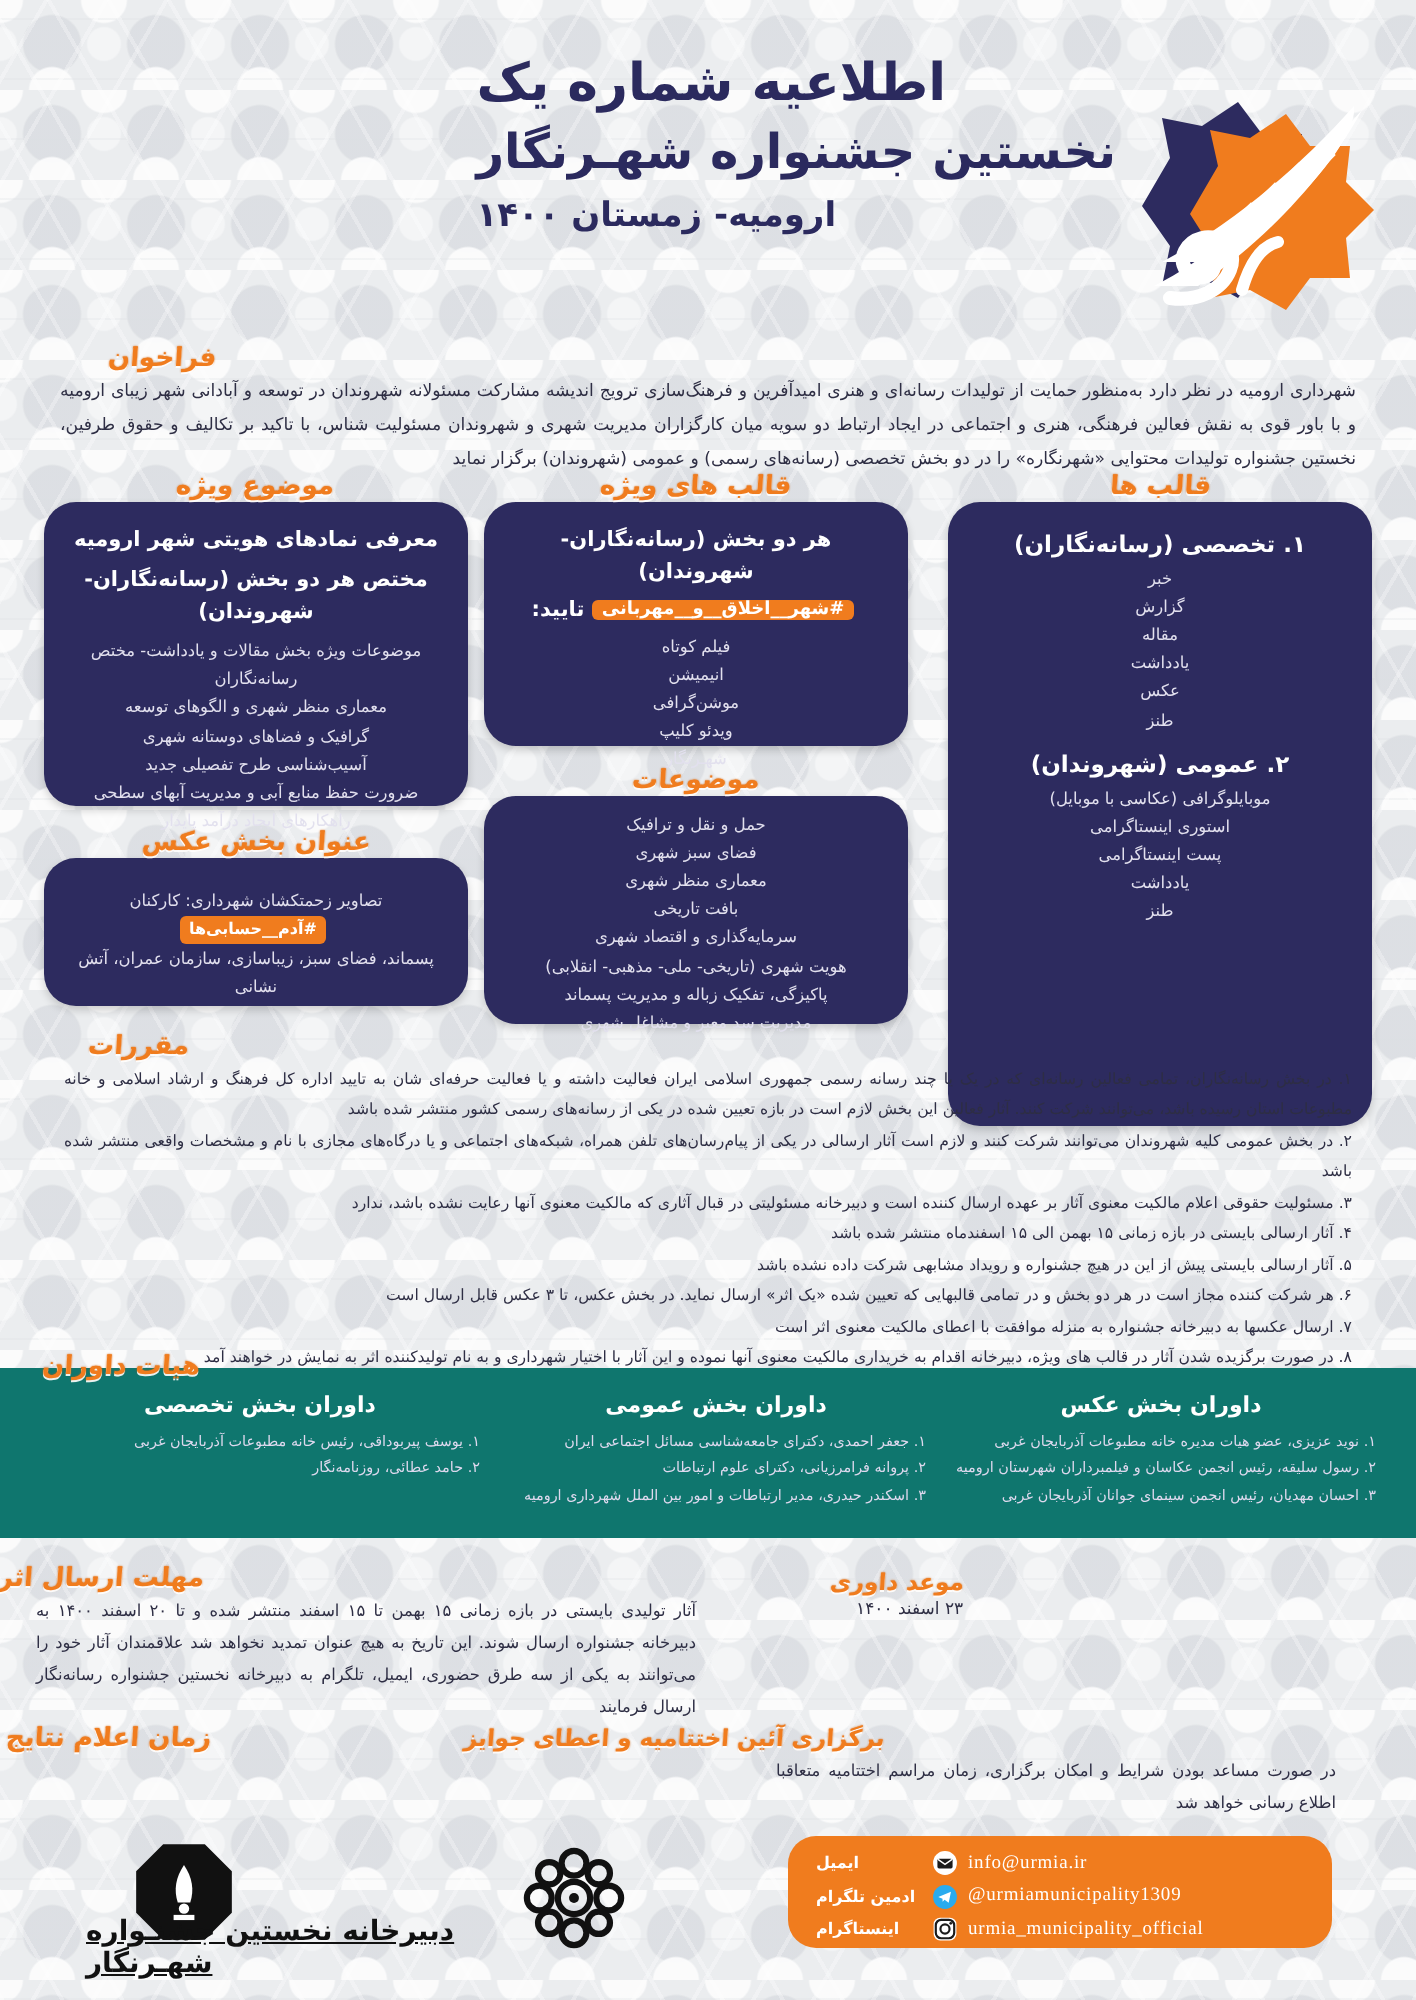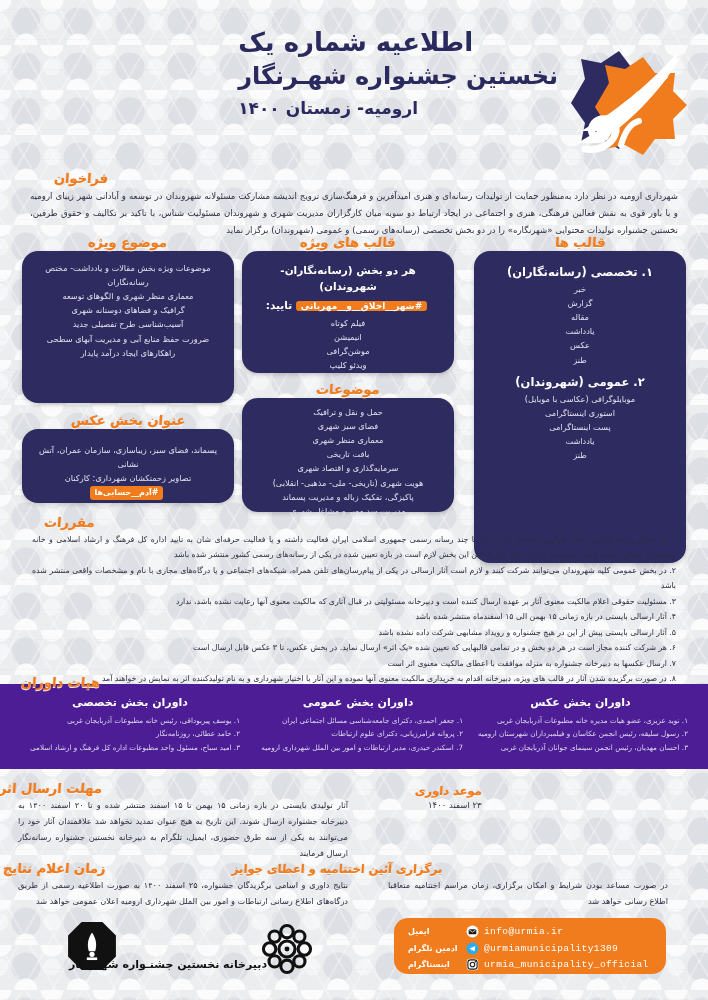--- a/index.html
+++ b/index.html
@@ -119,21 +119,21 @@
     position: absolute; top: 532px; right: 32px; left: 32px;
     font-size: 7.8px; line-height: 1.98; color: #2e2e44; text-align: justify;
     text-align-last: right;
   }
   .rule { margin-bottom: 0; }
 
   
   #jury-head { position: absolute; top: 672px; right: 604px; z-index: 4; }
   #jury-band {
     position: absolute; top: 684px; right: 0; left: 0; height: 85px;
-    background: #4c1d95; color: #fff;
+    background: #0f766e; color: #fff;
   }
   .jury-col { position: absolute; top: 12px; }
   #jury-c1 { right: 20px; width: 215px; }
   #jury-c2 { right: 245px; width: 210px; }
   #jury-c3 { right: 468px; width: 220px; }
   .jury-title { font-size: 11px; font-weight: bold; text-align: center; margin-bottom: 5px; }
   .jury-li { font-size: 7.2px; line-height: 1.85; color: #ded9ee; text-align: right; }
 
   
   #submit-head { position: absolute; top: 778px; right: 602px; }
@@ -167,31 +167,32 @@
     position: absolute; top: 918px; right: 42px; width: 272px; height: 56px;
     background: #f07c1e; border-radius: 14px; padding: 6px 10px;
   }
   .contact-row { display: flex; align-items: center; height: 15px; margin-bottom: 1.5px; }
   .contact-label {
     width: 62px; font-size: 8px; color: #fff; text-align: left; padding-left: 4px;
     font-weight: bold;
   }
   .contact-val {
     flex: 1; direction: ltr; text-align: center; font-size: 9.5px; color: #fff;
-    font-family: Liberation Mono, monospace; letter-spacing: .4px;
+    font-family: Liberation Serif, serif; letter-spacing: .4px;
     display: flex; align-items: center; gap: 5px;
   }
   .cicon { width: 13px; height: 13px; flex: none; display: block; }
 
   
   #footer-logos { position: absolute; top: 918px; right: 390px; width: 290px; height: 72px; }
   #logo-caption {
     position: absolute; top: 958px; right: 415px; width: 250px;
-    font-size: 11px; color: #111; text-align: center; font-weight: bold;
+    font-size: 14px; color: #111; text-align: left; font-weight: bold;
     letter-spacing: .5px;
+    text-decoration: underline;
   }
 </style>
 </head>
 <body>
 
 <div id="bg-pattern"></div>
 <div id="bg-pattern-2"></div>
 
 <div id="page">
 
@@ -285,37 +286,39 @@
         <div class="card-li">پاکیزگی، تفکیک زباله و مدیریت پسماند</div>
         <div class="card-li">مدیریت سد معبر و مشاغل شهری</div>
       </div>
     </div>
 
     <div class="col" id="col-left">
       <div class="card-head">
         <span class="ribbon">موضوع ویژه</span>
       </div>
       <div class="card" style="height:152px">
+        <div class="card-sub">معرفی نمادهای هویتی شهر ارومیه</div>
+        <div class="card-sub">مختص هر دو بخش (رسانه‌نگاران- شهروندان)</div>
         <div class="card-li">موضوعات ویژه بخش مقالات و یادداشت- مختص رسانه‌نگاران</div>
         <div class="card-li">معماری منظر شهری و الگوهای توسعه</div>
         <div class="card-li">گرافیک و فضاهای دوستانه شهری</div>
         <div class="card-li">آسیب‌شناسی طرح تفصیلی جدید</div>
         <div class="card-li">ضرورت حفظ منابع آبی و مدیریت آبهای سطحی</div>
         <div class="card-li">راهکارهای ایجاد درآمد پایدار</div>
       </div>
 
       <div class="card-head" style="margin-top:7px">
         <span class="ribbon">عنوان بخش عکس</span>
       </div>
       <div class="card" style="height:74px;padding-top:14px">
-        <div class="card-li">پسماند، فضای سبز، زیباسازی، سازمان عمران، آتش نشانی</div>
         <div class="card-li">
           <span>تصاویر زحمتکشان شهرداری: کارکنان</span>
           <span class="hashtag-chip" style="font-size:8px">#آدم__حسابی‌ها</span>
         </div>
+        <div class="card-li">پسماند، فضای سبز، زیباسازی، سازمان عمران، آتش نشانی</div>
       </div>
     </div>
   </div>
 
   <div id="rules-head">
     <span class="ribbon">مقررات</span>
   </div>
   <div id="rules">
     <div class="rule">۱. در بخش رسانه‌نگاران، تمامی فعالین رسانه‌ای که در یک یا چند رسانه رسمی جمهوری اسلامی ایران فعالیت داشته و یا فعالیت حرفه‌ای شان به تایید اداره کل فرهنگ و ارشاد اسلامی و خانه مطبوعات استان رسیده باشد، می‌توانند شرکت کنند. آثار فعالین این بخش لازم است در بازه تعیین شده در یکی از رسانه‌های رسمی کشور منتشر شده باشد</div>
     <div class="rule">۲. در بخش عمومی کلیه شهروندان می‌توانند شرکت کنند و لازم است آثار ارسالی در یکی از پیام‌رسان‌های تلفن همراه، شبکه‌های اجتماعی و یا درگاه‌های مجازی با نام و مشخصات واقعی منتشر شده باشد</div>
@@ -328,27 +331,26 @@
   </div>
 
   <div id="jury-head">
     <span class="ribbon">هیات داوران</span>
   </div>
   <div id="jury-band">
     <div class="jury-col" id="jury-c3">
       <div class="jury-title">داوران بخش تخصصی</div>
       <div class="jury-li">۱. یوسف پیربوداقی، رئیس خانه مطبوعات آذربایجان غربی</div>
       <div class="jury-li">۲. حامد عطائی، روزنامه‌نگار</div>
-      <div class="jury-li">۳. امید سباح، مسئول واحد مطبوعات اداره کل فرهنگ و ارشاد اسلامی</div>
     </div>
     <div class="jury-col" id="jury-c2">
       <div class="jury-title">داوران بخش عمومی</div>
       <div class="jury-li">۱. جعفر احمدی، دکترای جامعه‌شناسی مسائل اجتماعی ایران</div>
       <div class="jury-li">۲. پروانه فرامرزیانی، دکترای علوم ارتباطات</div>
-      <div class="jury-li">7. اسکندر حیدری، مدیر ارتباطات و امور بین الملل شهرداری ارومیه</div>
+      <div class="jury-li">۳. اسکندر حیدری، مدیر ارتباطات و امور بین الملل شهرداری ارومیه</div>
     </div>
     <div class="jury-col" id="jury-c1">
       <div class="jury-title">داوران بخش عکس</div>
       <div class="jury-li">۱. نوید عزیزی، عضو هیات مدیره خانه مطبوعات آذربایجان غربی</div>
       <div class="jury-li">۲. رسول سلیقه، رئیس انجمن عکاسان و فیلمبرداران شهرستان ارومیه</div>
       <div class="jury-li">۳. احسان مهدیان، رئیس انجمن سینمای جوانان آذربایجان غربی</div>
     </div>
   </div>
 
   <div id="submit-head">
@@ -358,21 +360,20 @@
 علاقمندان آثار خود را می‌توانند به یکی از سه طرق حضوری، ایمیل، تلگرام به دبیرخانه نخستین جشنواره رسانه‌نگار ارسال فرمایند</div>
 
   <div id="judge-date-head">
     <span class="ribbon small">موعد داوری</span>
   </div>
   <div id="judge-date-body">۲۳ اسفند ۱۴۰۰</div>
 
   <div id="results-head">
     <span class="ribbon">زمان اعلام نتایج</span>
   </div>
-  <div id="results-body">نتایج داوری و اسامی برگزیدگان جشنواره، ۲۵ اسفند ۱۴۰۰ به صورت اطلاعیه رسمی از طریق درگاه‌های اطلاع رسانی ارتباطات و امور بین الملل شهرداری ارومیه اعلان عمومی خواهد شد</div>
 
   <div id="ceremony-head">
     <span class="ribbon small">برگزاری آئین اختتامیه و اعطای جوایز</span>
   </div>
   <div id="ceremony-body">در صورت مساعد بودن شرایط و امکان برگزاری، زمان مراسم اختتامیه متعاقبا اطلاع رسانی خواهد شد</div>
 
   <div id="contact-box">
     <div class="contact-row">
       <div class="contact-val">
         <svg class="cicon" viewBox="0 0 24 24">

